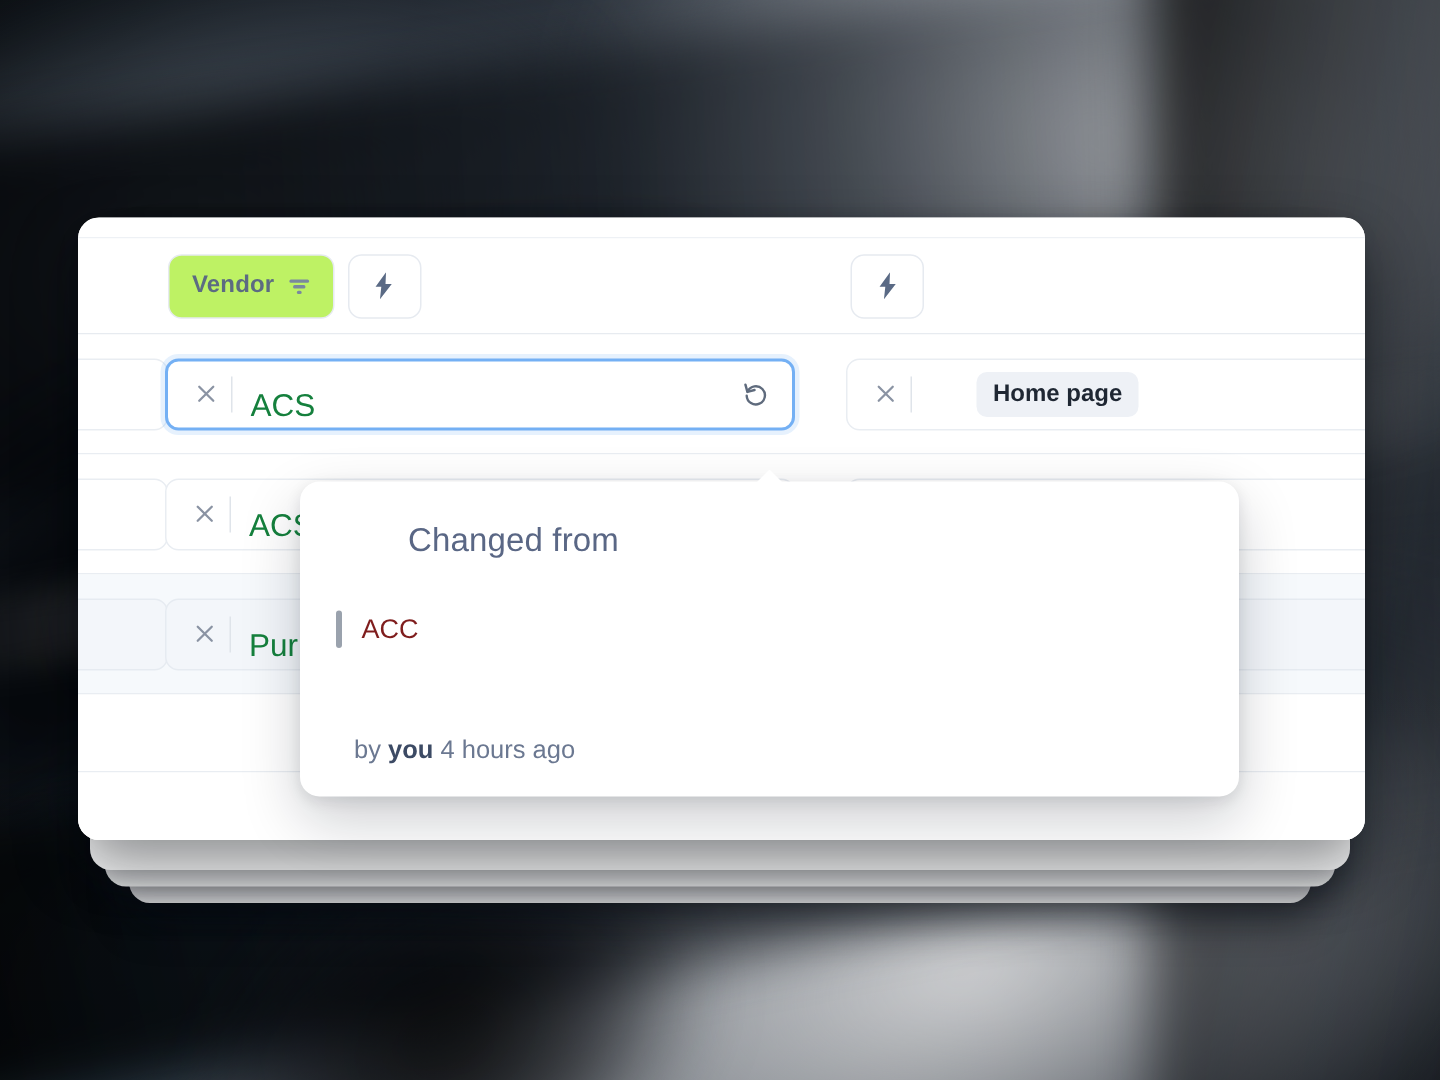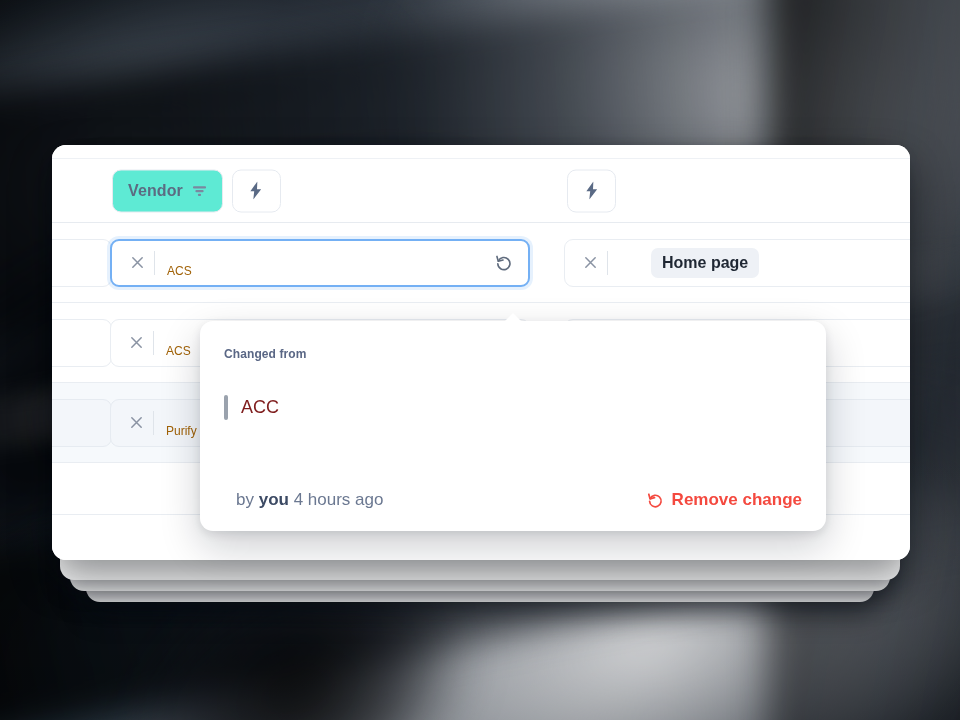--- a/index.html
+++ b/index.html
@@ -160,21 +160,21 @@
   .chipset{
     position:absolute; top:50%; transform:translateY(-50%);
     display:flex; align-items:center; gap:9px;
   }
   .chipset.vendor{ left:60px; }
   .chipset.collections{ left:515px; }
 
   .chip{
     display:flex; align-items:center; gap:9px;
     height:43px; padding:0 15px;
-    background:#5eead4;
+    background:#bef264;
     border:1px solid #e6eaf0;
     border-radius:9px;
     color:#5c6b82;
     font-size:16px; font-weight:600;
     letter-spacing:.1px;
     white-space:nowrap;
     cursor:pointer;
     justify-content:center;
   }
   .chip-icon-btn{
@@ -228,21 +228,21 @@
     display:flex; align-items:center; justify-content:center;
     color:#8a93a3;
     cursor:pointer;
   }
   .cell-div{
     width:1px; height:24px;
     background:#dfe4ea;
     margin:0 12px 0 4px;
   }
   .cell-val{
-    font-size:12px; color:#a16207;
+    font-size:21px; color:#15803d;
     font-weight:400;
     white-space:nowrap; overflow:hidden;margin-top:16px;
   }
   .cell-revert{
     margin-left:auto;
     display:flex; align-items:center; justify-content:center;
     width:26px; color:#5f6b7d;
     cursor:pointer;
   }
 
@@ -269,23 +269,24 @@
     padding:26px 24px 20px 24px;
   }
   #pop-arrow{
     position:absolute;
     left:304px; top:-8px;
     width:18px; height:9px;
     background:#ffffff;
     clip-path:polygon(50% 0, 100% 100%, 0 100%);
   }
   .pop-title{
-    font-size:12px; font-weight:700;
+    font-size:22px; font-weight:400;
     color:#5a6785;
     letter-spacing:.1px;
+    margin-left:48px;
   }
   .pop-quote{
     display:flex; align-items:center;
     margin-top:34px;
   }
   .pop-bar{
     width:4px; height:25px;
     background:#9aa2ad;
     border-radius:2px;
     margin-right:13px;
@@ -463,23 +464,14 @@
   <div class="pop-title">Changed from</div>
 
   <div class="pop-quote">
     <span class="pop-bar"></span>
     <span class="pop-quote-text">ACC</span>
   </div>
 
   <div class="pop-foot">
     <div class="pop-meta"><span>by </span><b>you</b><span> 4 hours ago</span></div>
 
-    <div class="pop-remove">
-      <span>
-        <svg class="ico" width="18" height="18" viewBox="0 0 20 20">
-          <path d="M4.6 8.4A6.4 6.4 0 1 1 4 11.4" fill="none" stroke="#f4493f" stroke-width="1.9" stroke-linecap="round"></path>
-          <path d="M3.1 3.6 4.5 8.7 9.5 7.4" fill="none" stroke="#f4493f" stroke-width="1.9" stroke-linecap="round" stroke-linejoin="round"></path>
-        </svg>
-      </span>
-      <span>Remove change</span>
-    </div>
   </div>
 </div>
 
 </body></html>

